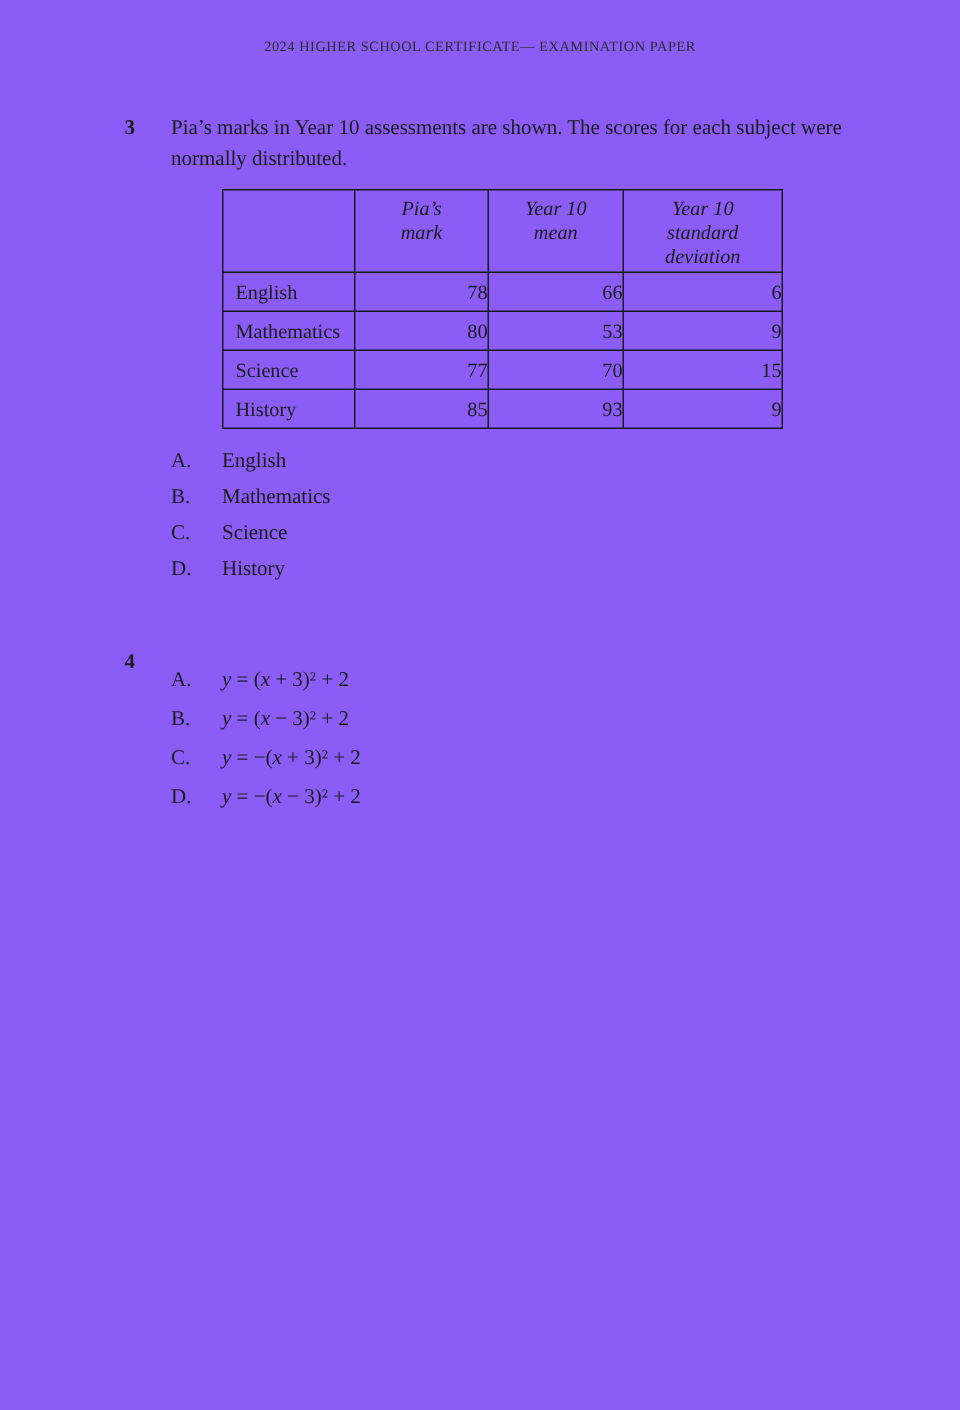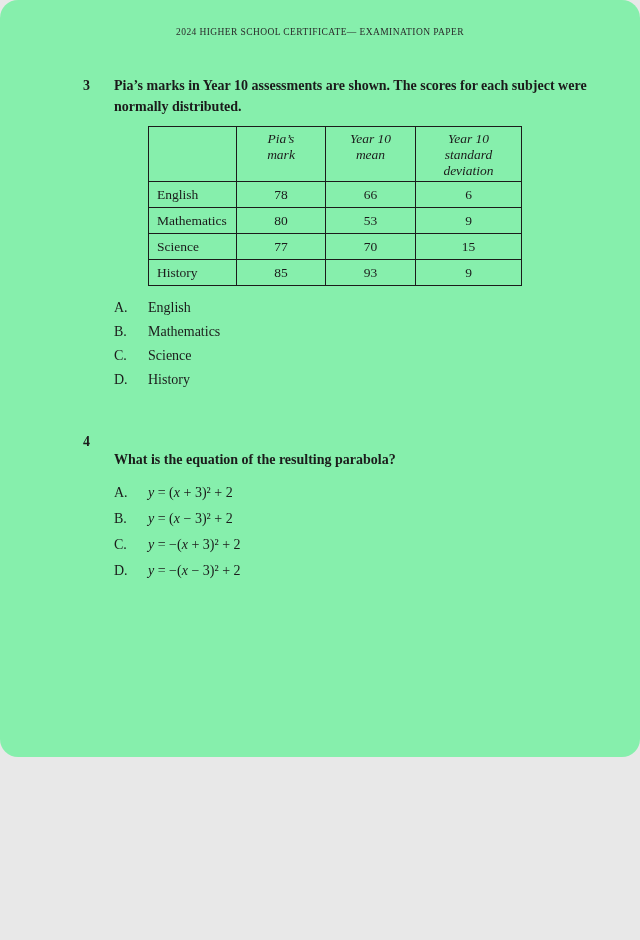--- a/index.html
+++ b/index.html
@@ -1,41 +1,40 @@
 <!DOCTYPE html>
 <html><head>
 <meta charset="utf-8">
 <style>
   html, body { margin:0; padding:0; background:#e8e8e8; }
   .page {
     position:relative;
-    width:640px; height:757px;
-    background:#86efac;
+    width:640px; height:940px;
+    background:#8b5cf6;
     color:#1b1b1b;
     font-family:"Liberation Serif", serif;
     overflow:hidden;
-    border-radius:18px;
   }
   .doc-header {
     position:absolute; top:27px; left:0; right:0;
     text-align:center;
     font-size:9.5px;
     letter-spacing:0.4px;
     color:#2a2a2a;
   }
   .question {
     position:absolute; left:83px; width:511px;
     display:flex;
     font-size:14px; line-height:21px;
   }
   .q3 { top:75px; }
   .q4 { top:431px; }
   .qnum { width:31px; flex-shrink:0; font-weight:bold; }
   .qbody { width:480px; }
-  .qbody p { margin:0;font-weight:bold; }
+  .qbody p { margin:0; }
   .marks-table {
     border-collapse:collapse;
     margin:9px 0 0 34px;
     table-layout:fixed;
     width:373px;
     font-size:13.5px;
   }
   .marks-table th, .marks-table td {
     border:1px solid #1b1b1b;
     padding:0;
@@ -45,21 +44,21 @@
     font-style:italic;
     text-align:center;
     vertical-align:top;
     padding:4px 18px 2px;
     line-height:16px;
     height:30px;
     box-sizing:border-box;
   }
   .marks-table td { height:26px; box-sizing:border-box; }
   .marks-table td.subject { text-align:left; padding-left:8px; }
-  .marks-table td.num { text-align:center;margin-top:31px; }
+  .marks-table td.num { text-align:right;margin-top:31px; }
   .prompt { margin-top:18px !important; }
   .options { margin-top:10px; }
   .option { display:flex; line-height:24px; }
   .q4 .option { line-height:26px; }
   .opt-letter { width:34px; flex-shrink:0; }
   .math i, .var { font-style:italic; }
   .page-num {
     position:absolute; top:889px; left:0; right:0;
     text-align:center;
     font-size:11.5px;
@@ -140,21 +139,20 @@
           <span>History</span>
         </div>
       </div>
     </div>
   </div>
 
   <div class="question q4">
     <div class="qnum">4</div>
     <div class="qbody">
 
-      <p class="prompt">What is the equation of the resulting parabola?</p>
 
       <div class="options">
         <div class="option">
           <span class="opt-letter">A.</span>
           <span class="math"><i>y</i> = (<i>x</i> + 3)² + 2</span>
         </div>
         <div class="option">
           <span class="opt-letter">B.</span>
           <span class="math"><i>y</i> = (<i>x</i> − 3)² + 2</span>
         </div>

